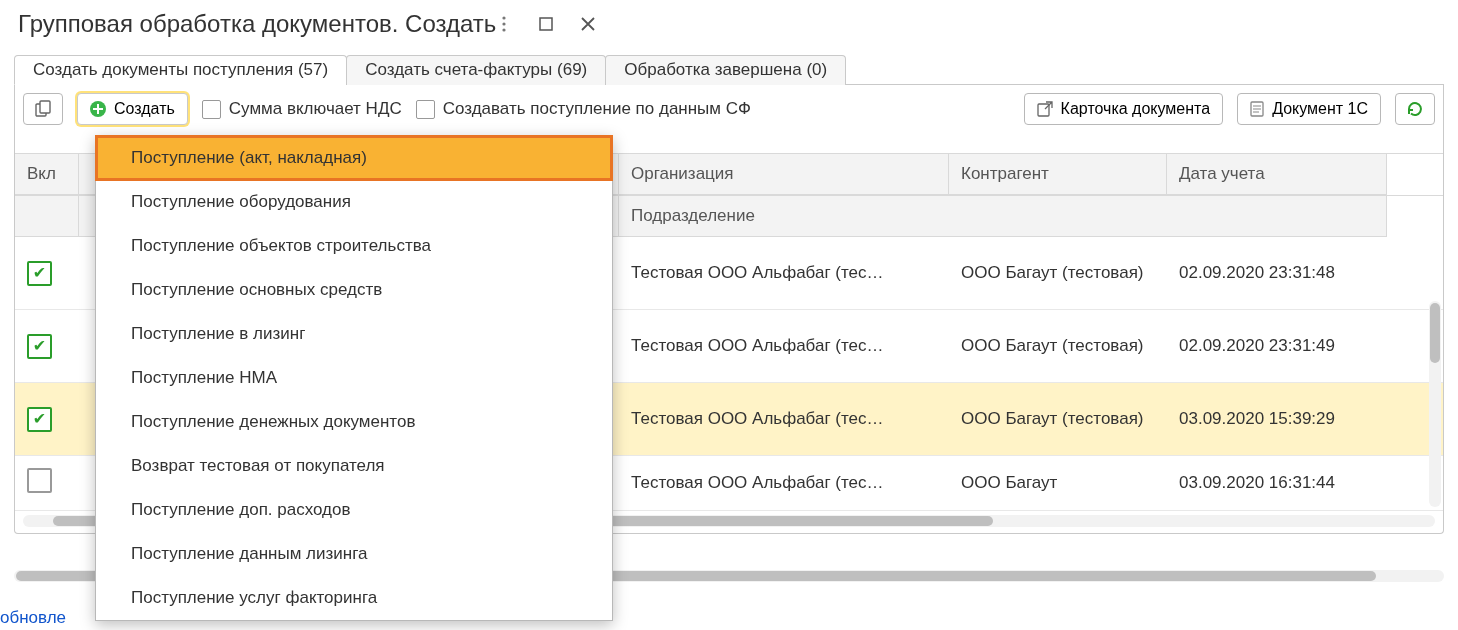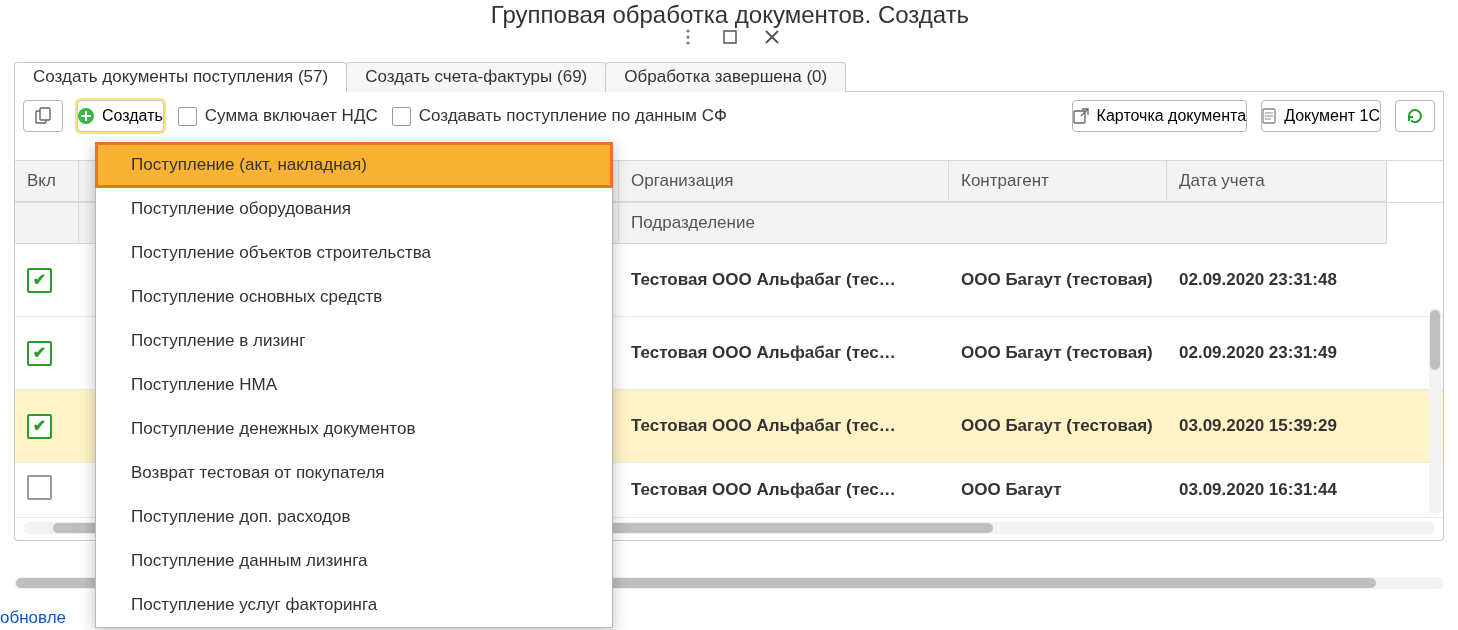--- a/index.html
+++ b/index.html
@@ -1,33 +1,33 @@
 <!DOCTYPE html>
 <html><head>
 <meta charset="utf-8">
 <style>
   html, body { margin: 0; padding: 0; font-family: Arial, sans-serif; font-size: 15px; color: #333; background: #fff; }
   .window { width: 1458px; height: 630px; position: relative; overflow: hidden; box-sizing: border-box; }
 
   
-  .titlebar { display: flex; align-items: center; justify-content: flex-start; padding: 1px 16px 16px 18px; flex-direction: column; }
+  .titlebar { display: flex; align-items: center; justify-content: flex-start; padding: 10px 16px 16px 18px; }
   .titlebar h1 { font-size: 24px; font-weight: 400; margin: 0; color: #333; }
   .win-controls { display: flex; gap: 26px; align-items: center; }
   .win-controls span { width: 16px; height: 16px; display: inline-flex; align-items: center; justify-content: center; color: #666; cursor: pointer; }
 
   
   .tabs { display: flex; border-bottom: 1px solid #c9c9c9; margin: 0 14px; }
   .tab { padding: 4px 18px; border: 1px solid #c9c9c9; border-bottom: none; margin-right: -1px; background: #fff; font-size: 17px; color: #333; cursor: pointer; position: relative; top: 1px; border-radius: 4px 4px 0 0;}
   .tab.active { background: #fff; border-bottom: 1px solid #fff; }
   .tab:not(.active) { background: #f6f6f6; }
 
   
   .panel { border: 1px solid #c9c9c9; border-top: none; margin: 0 14px; border-radius: 0 0 4px 4px; }
   .toolbar { display: flex; align-items: center; gap: 14px; padding: 8px 8px; position: relative; }
-  .btn { display: inline-flex; align-items: center; gap: 8px; border: 1px solid #b8b8b8; border-radius: 4px; background: #fff; padding: 5px 0; height: 32px; box-sizing: border-box; font-size: 16px; cursor: pointer; }
+  .btn { display: inline-flex; align-items: center; gap: 8px; border: 1px solid #b8b8b8; border-radius: 4px; background: #fff; padding: 5px 12px; height: 32px; box-sizing: border-box; font-size: 16px; cursor: pointer; }
   .btn.icon-only { padding: 5px 8px; width: 40px; justify-content: center; }
   .btn.create { border-color: #c9c9c9; box-shadow: 0 0 0 2px #ffe27a; position: relative; }
   .btn.refresh { color: #2a9d2a; }
   .plus-circle { width: 16px; height: 16px; border-radius: 50%; background: #39b54a; position: relative; display: inline-block; }
   .plus-circle::before, .plus-circle::after { content: ""; position: absolute; background: #fff; }
   .plus-circle::before { left: 3px; right: 3px; top: 7px; height: 2px; }
   .plus-circle::after  { top: 3px; bottom: 3px; left: 7px; width: 2px; }
 
   .checkbox-wrap { display: inline-flex; align-items: center; gap: 8px; font-size: 17px; }
   .chk { width: 17px; height: 17px; border: 1px solid #999; border-radius: 2px; background: #fff; display: inline-block; }
@@ -48,21 +48,21 @@
   .col-vkl    { width: 64px; flex: none; }
   .col-gap    { width: 540px; flex: none; } 
   .col-org    { width: 330px; flex: none; }
   .col-kontr  { width: 218px; flex: none; }
   .col-date   { width: 220px; flex: none; }
   .col-sub    { width: 768px; flex: none; }
   .hrow2 .col-gap { width: 540px; }
 
   .tbody { max-height: 300px; overflow: hidden; position: relative; }
   .trow { display: flex; border-bottom: 1px solid #e8e8e8; min-height: 72px; align-items: center; }
-  .tcell { padding: 12px 12px; font-size: 17px; color: #333; box-sizing: border-box; overflow: hidden; text-overflow: ellipsis; font-weight: bold; }
+  .tcell { padding: 12px 12px; font-size: 17px; color: #333; box-sizing: border-box; overflow: hidden; text-overflow: ellipsis; }
   .trow.sel { background: #fff3c7; }
 
   .row-chk { width: 21px; height: 21px; border: 2px solid #2a9d2a; border-radius: 2px; display: inline-flex; align-items: center; justify-content: center; background: #fff; }
   .row-chk.checked::after { content: "✔"; color: #2a9d2a; font-size: 16px; line-height: 1; }
   .row-chk.unchecked { border-color: #999; }
 
   
   .vscroll { position: absolute; right: 2px; top: 148px; bottom: 4px; width: 12px; background: #f2f2f2; border-radius: 6px; }
   .vscroll .thumb { position: absolute; top: 2px; left: 1px; right: 1px; height: 60px; background: #bfbfbf; border-radius: 6px; }
   .hscroll { margin: 4px 8px 6px 8px; height: 12px; background: #f2f2f2; border-radius: 6px; position: relative; }

